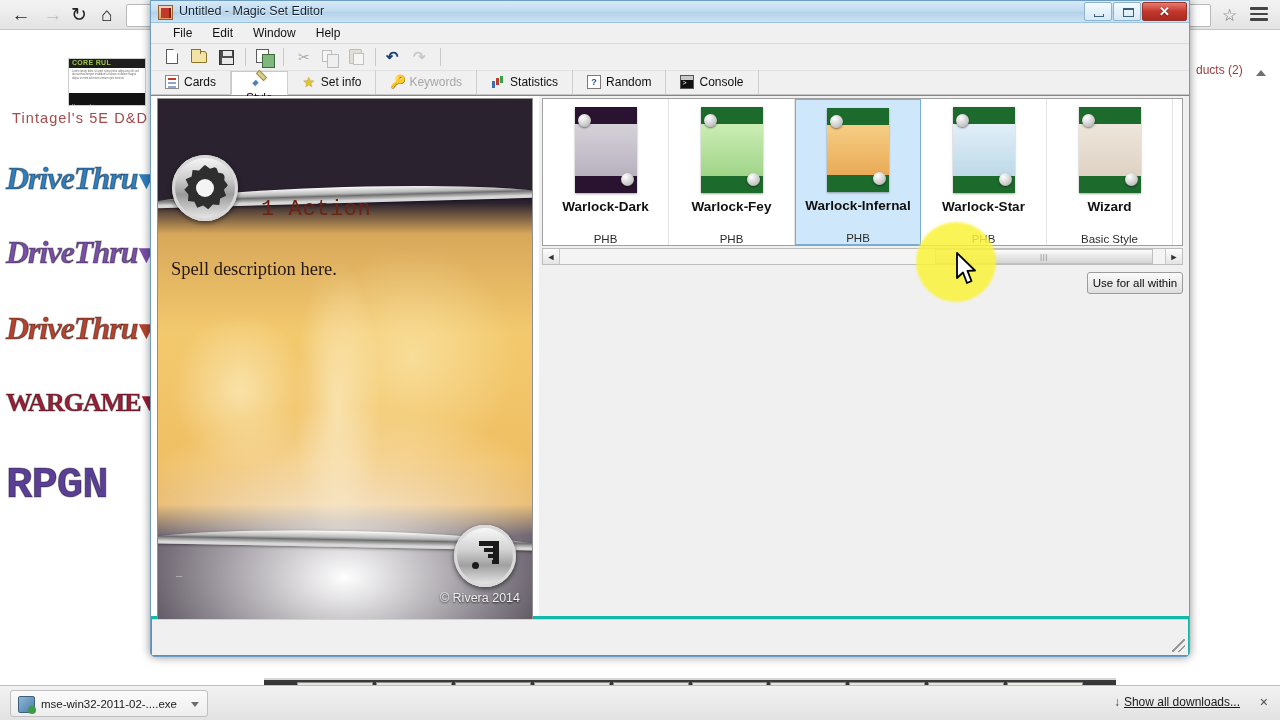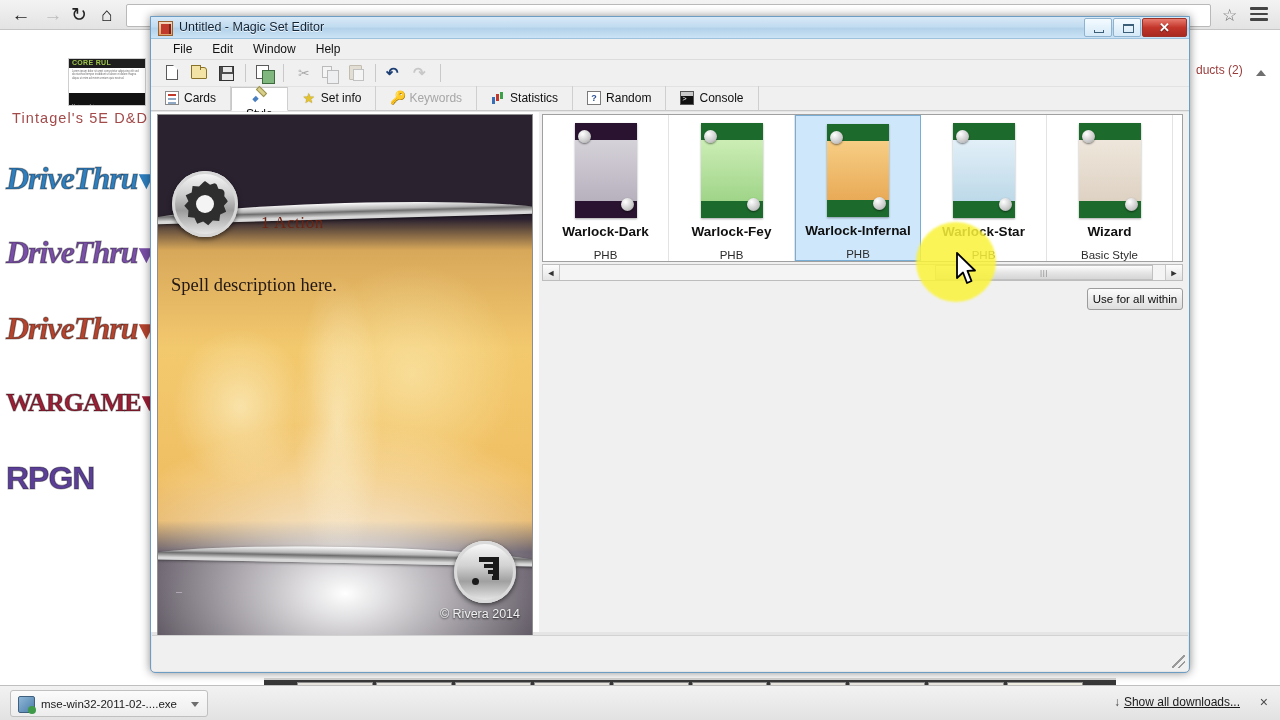--- a/index.html
+++ b/index.html
@@ -144,24 +144,24 @@
   }
   .dl-arrow-down {
     position: absolute; right: 160px; top: 9px; font-size: 12px; color: #444;
   }
   .dl-close {
     position: absolute; right: 12px; top: 8px; font-size: 14px; color: #4a4a4a;
   }
 
   
   #mse-window {
-    position: absolute; left: 150px; top: 16px; width: 1040px; height: 657px;
+    position: absolute; left: 150px; top: 0px; width: 1040px; height: 657px;
     border: 1px solid #6e9dc4;
     border-radius: 0 0 5px 5px;
-    background: #e5e5e5;
+    background: #14b8a6;
     box-shadow: 0 0 10px rgba(0,0,0,.45);
   }
   .titlebar {
     position: relative; height: 22px;
     background: linear-gradient(#d8e9f7, #c2dcf0 45%, #b3d2ea 55%, #cbe3f5);
     border-bottom: 1px solid #9cc2dd;
   }
   .titlebar .app-icon {
     position: absolute; left: 7px; top: 4px; width: 15px; height: 15px;
     background: linear-gradient(#f3d7c0, #e0a06a);
@@ -310,22 +310,22 @@
     content:""; position:absolute; inset:0; border-radius:50%;
     background:#2e2e2e;
     clip-path: polygon(50% 0,61% 8%,74% 4%,79% 17%,93% 19%,92% 33%,100% 44%,91% 54%,96% 67%,83% 73%,81% 87%,67% 86%,57% 96%,46% 88%,33% 93%,27% 80%,13% 78%,14% 64%,5% 54%,14% 44%,8% 31%,21% 25%,23% 11%,37% 12%,47% 2%);
   }
   .cost-badge .gear:after {
     content:""; position:absolute; left:14px; top:14px; width:18px; height:18px;
     background:#f4f4f4; border-radius:50%;
   }
   .cost-text {
     position: absolute; left: 103px; top: 98px;
-    font-family: Liberation Serif, serif;
-    font-size: 17px; color: #6b2414; letter-spacing: .6px;
+    font-family: Liberation Mono, monospace;
+    font-size: 22px; color: #6b2414; letter-spacing: .6px;
   }
   .spell-desc {
     position: absolute; left: 13px; top: 160px; right: 18px;
     font-family: "Liberation Serif", serif;
     font-size: 18.5px; color: #241813;
   }
   .set-badge {
     position: absolute; left: 296px; top: 426px; width: 62px; height: 62px; border-radius: 50%;
     background: linear-gradient(#fdfdfd, #d2d2d2 40%, #a0a0a0 65%, #f0f0f0);
     box-shadow: 0 2px 5px rgba(0,0,0,.6), inset 0 0 0 3px #dadada;
@@ -375,21 +375,21 @@
   .card-thumb .pip {
     position: absolute; width: 13px; height: 13px; border-radius: 50%;
     background: radial-gradient(circle at 35% 30%, #ffffff, #c6c6c6 65%, #8e8e8e);
     box-shadow: 0 1px 2px rgba(0,0,0,.5);
   }
   .card-thumb .pip.tl { left: 3px; top: 7px; }
   .card-thumb .pip.br { right: 3px; bottom: 7px; }
   .card-name {
     margin-top: 6px; font-size: 13.5px; font-weight: bold; color: #101010; white-space: nowrap;
   }
-  .card-set { margin-top: 10px; font-size: 11.5px; color: #2b2b2b; }
+  .card-set { margin-top: 19px; font-size: 11.5px; color: #2b2b2b; }
 
   .hscroll {
     position: absolute; left: 3px; top: 152px; right: 6px; height: 17px;
     background: #f0f0f0; border: 1px solid #bdbdbd; display: flex; align-items: stretch;
   }
   .hscroll .btn {
     width: 17px; flex: 0 0 17px; background: linear-gradient(#fdfdfd,#e4e4e4);
     border-right: 1px solid #c8c8c8; font-size: 9px; color: #333;
     display: flex; align-items: center; justify-content: center;
   }
@@ -484,21 +484,21 @@
     <div class="logo" style="top:180px">
       <span class="txt" style="color:#7a4fa8">DriveThru</span><span class="arrow" style="color:#7a4fa8">▼</span>
     </div>
     <div class="logo" style="top:256px">
       <span class="txt" style="color:#b5442f">DriveThru</span><span class="arrow" style="color:#b5442f">▼</span>
     </div>
     <div class="logo" style="top:334px">
       <span class="txt" style="color:#9b1f35;font-size:26px;font-style:normal;font-family:'Liberation Serif',serif;">WARGAME</span><span class="arrow" style="color:#9b1f35">▼</span>
     </div>
     <div class="logo" style="top:406px">
-      <span class="txt" style="color:#5b3f97;font-size:32px;font-style:normal;font-family:Liberation Sans, sans-serif;">RPGN</span>
+      <span class="txt" style="color:#5b3f97;font-size:44px;font-style:normal;font-family:Liberation Mono, monospace;">RPGN</span>
     </div>
 
     <div class="products-label">ducts (2)</div>
     <div class="products-caret"></div>
 
     <div class="carousel">
       <div class="arrow-l">«</div>
       <div class="mini">Whenever you cast a spell, you can choose one creature you can see within 30 feet of you. That creature takes fire damage equal to your level.</div>
       <div class="mini">When you reach 3rd level, you learn to imbue a weapon with eldritch energy. It deals extra damage on a hit.</div>
       <div class="mini">Choose one creature you can see within 60 feet of you. The creature must make a Wisdom saving throw or be frightened.</div>

